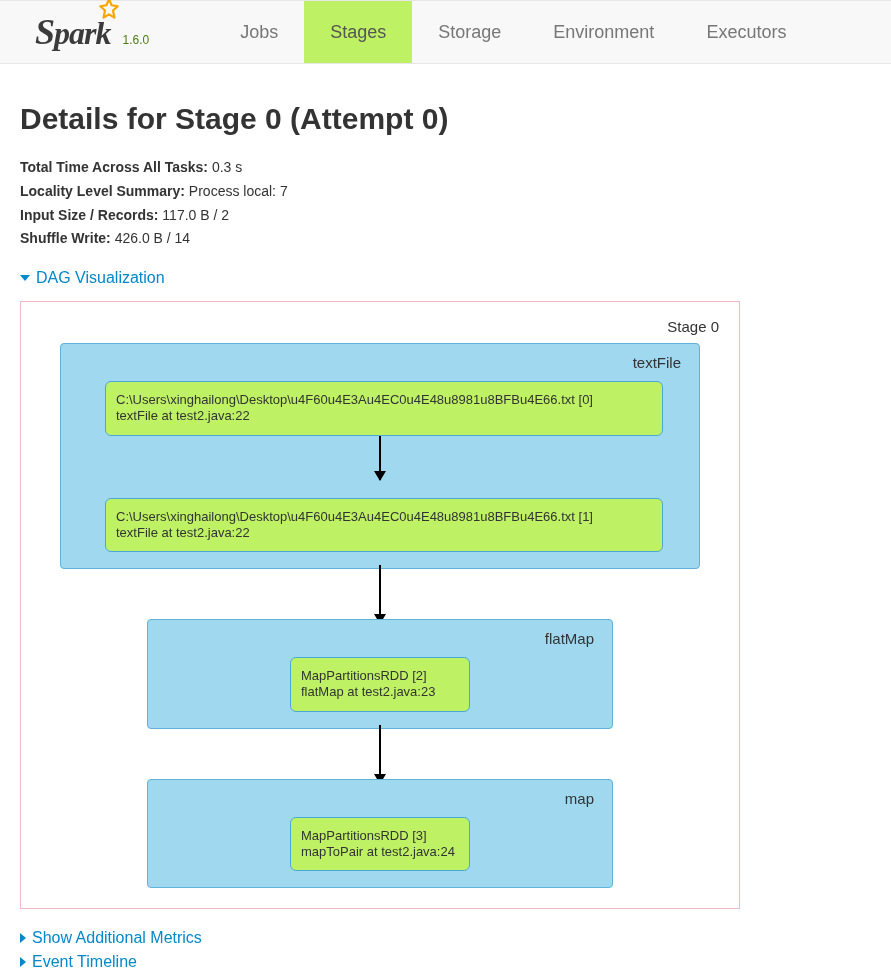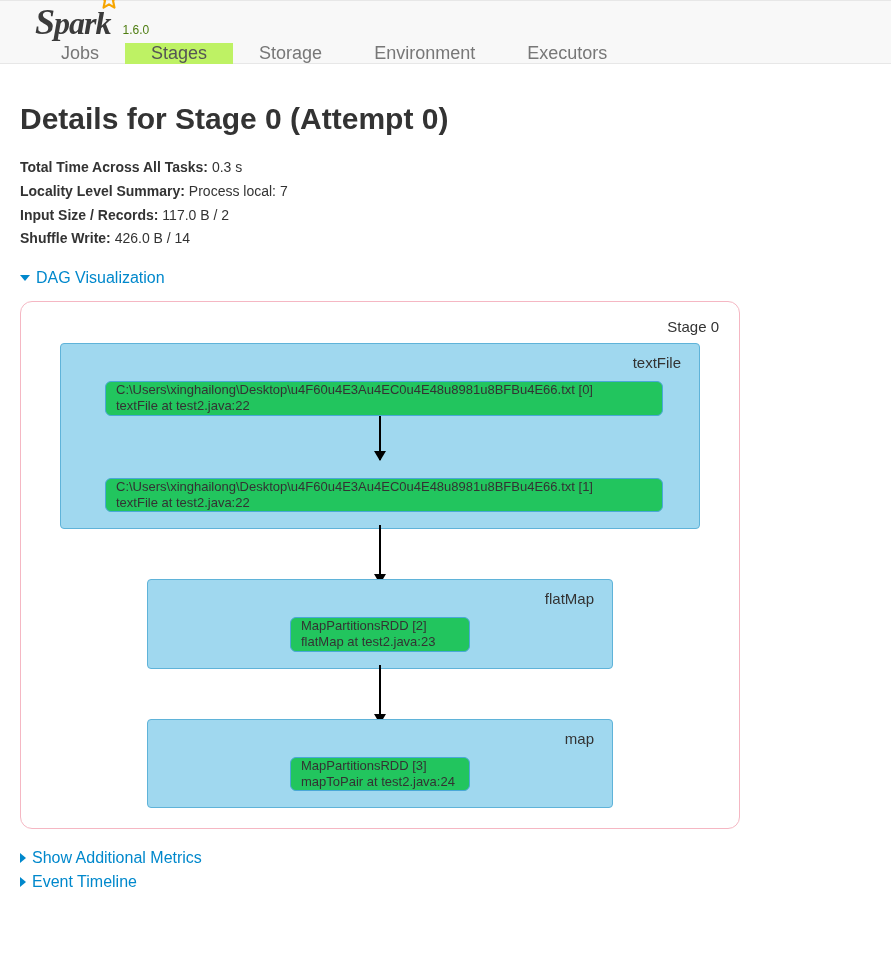--- a/index.html
+++ b/index.html
@@ -8,24 +8,23 @@
     font-family: "Helvetica Neue", Helvetica, Arial, sans-serif;
     font-size: 14px;
     color: #333;
     background: #fff;
   }
   .navbar {
     background: #f8f8f8;
     border-top: 1px solid #e7e7e7;
     border-bottom: 1px solid #e7e7e7;
     display: flex;
-    align-items: flex-start;
+    align-items: center;
     padding: 0 28px 0 35px;
     height: 64px;
-    flex-direction: column;
   }
   .brand {
     display: flex;
     align-items: baseline;
     margin-right: 65px;
   }
   .brand-logo-wrap { position: relative; }
   .brand-text {
     font-family: Georgia, 'Times New Roman', serif;
     font-size: 32px;
@@ -96,21 +95,21 @@
     border-right: 5px solid transparent;
     border-top: 6px solid #0088cc;
   }
   .arrow.right {
     border-top: 5px solid transparent;
     border-bottom: 5px solid transparent;
     border-left: 6px solid #0088cc;
   }
   .dag-outer {
     border: 1px solid #f5b7c3;
-    border-radius: 12px;
+    border-radius: 0;
     padding: 16px 20px 20px 20px;
     margin: 14px 0 20px 0;
     width: 720px;
     position: relative;
   }
   .stage-label {
     text-align: right;
     font-size: 15px;
     color: #333;
     margin-bottom: 8px;
@@ -124,24 +123,24 @@
     margin: 0 auto;
   }
   .cluster-label {
     text-align: right;
     font-size: 15px;
     color: #333;
     margin-bottom: 10px;
     padding-right: 4px;
   }
   .rdd-node {
-    background: #22c55e;
+    background: #bef264;
     border: 1px solid #4aa8d8;
     border-radius: 6px;
-    padding: 0 10px;
+    padding: 10px 10px;
     font-size: 13px;
     color: #333;
     line-height: 1.25;
     margin: 0 auto;
   }
   .cluster.textfile { width: 640px; }
   .cluster.textfile .rdd-node { width: 558px; margin-left: 30px; }
   .cluster.flatmap { width: 466px; }
   .cluster.flatmap .rdd-node { width: 180px; }
   .cluster.map { width: 466px; }

